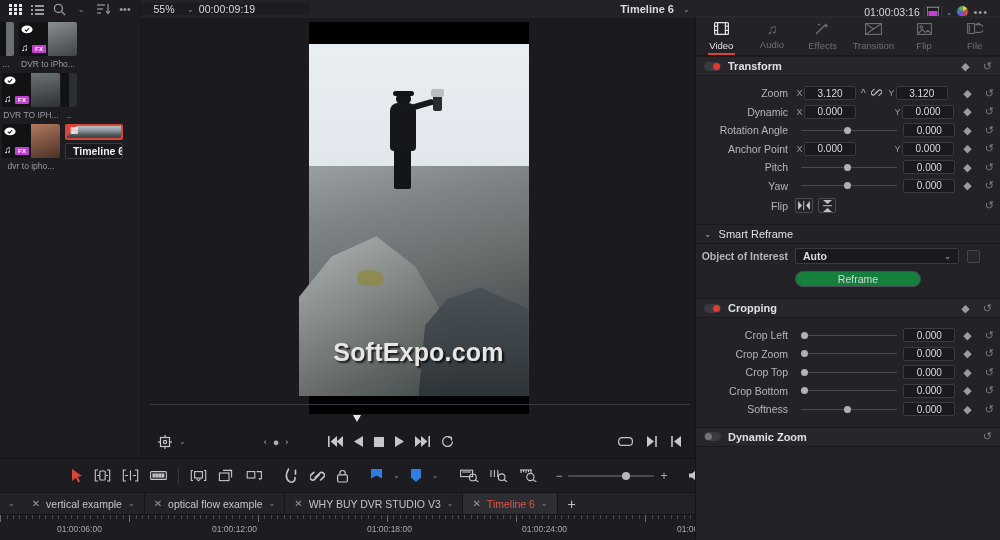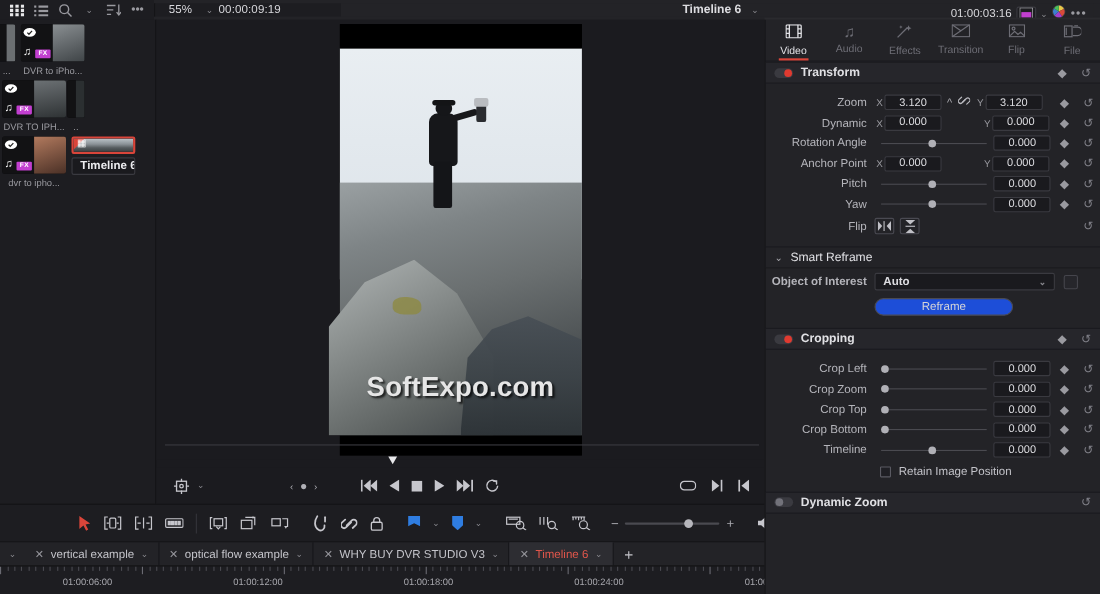--- a/index.html
+++ b/index.html
@@ -152,21 +152,21 @@
   .slide .trk { width:100%; height:1px; background:#4a4a50; }
   .slide .kb { position:absolute; width:7px; height:7px; border-radius:50%; background:#b0b0b6; }
   .kfs { display:flex; align-items:center; gap:13px; margin-left:auto; padding-left:8px; }
   .kf { color:#9a9aa0; }
   .rst { color:#7e7e86; }
   .link { color:#b8b8be; }
   .sel { background:#1a1a1e; border:1px solid #3a3a40; border-radius:2px; height:16px; flex:1;
          display:flex; align-items:center; padding:0 7px; font-size:10.5px; color:#dcdce0; }
   .sel .caret { margin-left:auto; }
   .pill { border:1px solid #4a4a52; border-radius:9px; height:16px; flex:1; display:flex;
-          align-items:center; justify-content:center; font-size:10.5px; color:#d4d4d8; background:#1d4ed8; }
+          align-items:center; justify-content:center; font-size:10.5px; color:#d4d4d8; background:#15803d; }
   .cb { width:10px; height:10px; border:1px solid #5a5a62; border-radius:1px; background:#1f1f24; }
   .cbox-row { display:flex; align-items:center; gap:7px; height:20px; padding-left:104px; }
   .cbox-row span { font-size:10.5px; color:#c2c2c8; }
   .flipbtn { width:18px; height:15px; border:1px solid #4a4a52; border-radius:2px; display:flex;
              align-items:center; justify-content:center; color:#c0c0c6; }
   .sqbtn { width:13px; height:13px; border:1px solid #45454c; border-radius:2px; background:#26262b; }
   .spacer8 { height:8px; }
 </style>
 </head>
 <body>
@@ -1036,36 +1036,32 @@
           <span class="trk"></span>
           <span class="kb" style="left:0;"></span>
         </span>
       <span class="num">0.000</span>
       <span class="kfs">
           <span class="kf">◆</span>
           <span class="rst">↺</span>
         </span>
     </div>
     <div class="row">
-      <span class="lbl">Timeline</span>
+      <span class="lbl">Softness</span>
       <span class="slide">
           <span class="trk"></span>
           <span class="kb" style="left:45%;"></span>
         </span>
       <span class="num">0.000</span>
       <span class="kfs">
           <span class="kf">◆</span>
           <span class="rst">↺</span>
         </span>
     </div>
 
-    <div class="cbox-row">
-      <span class="cb"></span>
-      <span>Retain Image Position</span>
-    </div>
 
     <div class="spacer8"></div>
 
     <div class="sect-hd">
       <span class="sw off">
           <span class="kn"></span>
         </span>
       <span class="nm">Dynamic Zoom</span>
       <span class="ra">
           <span class="rst">↺</span>

